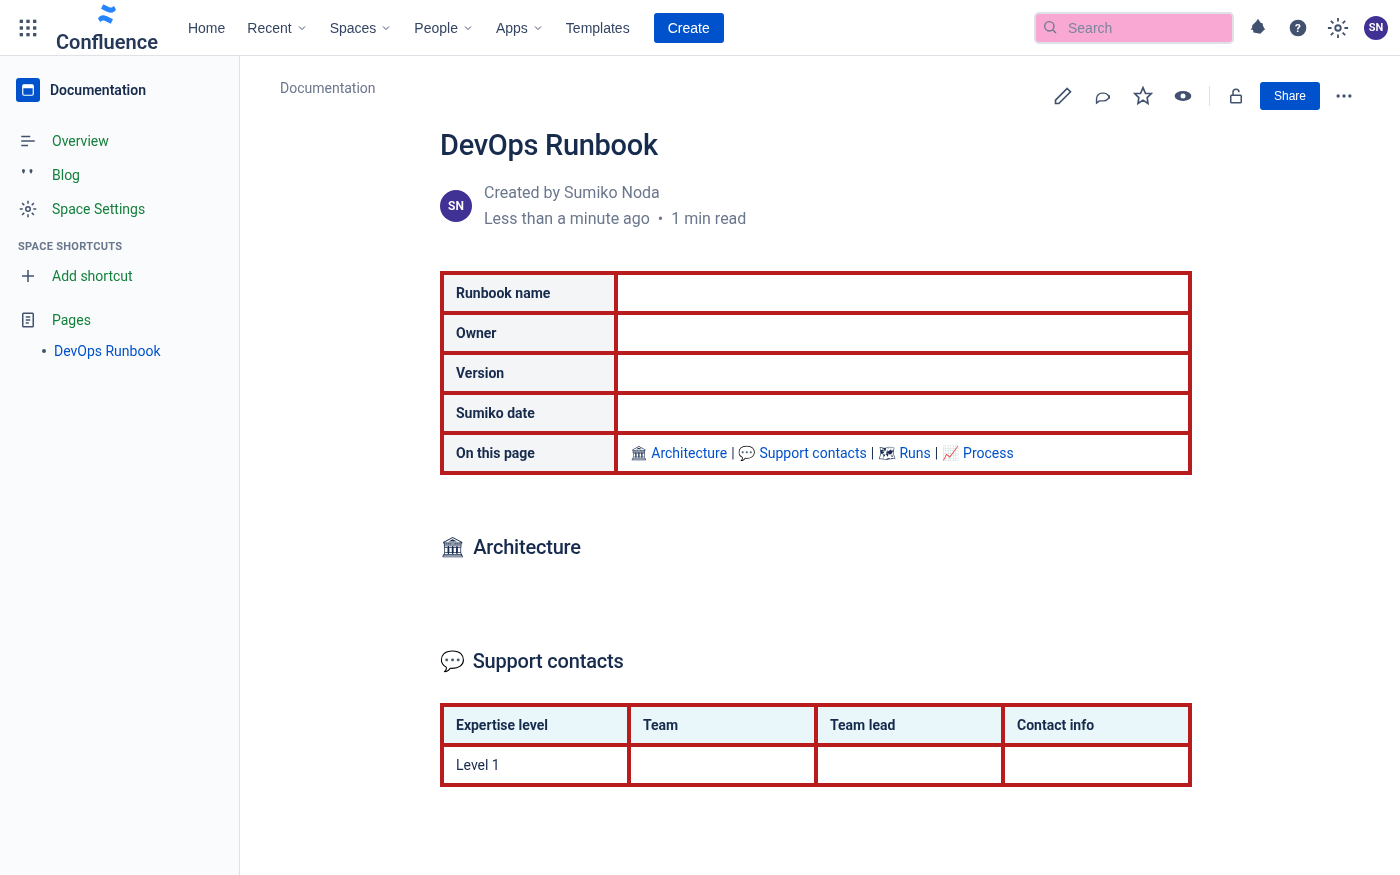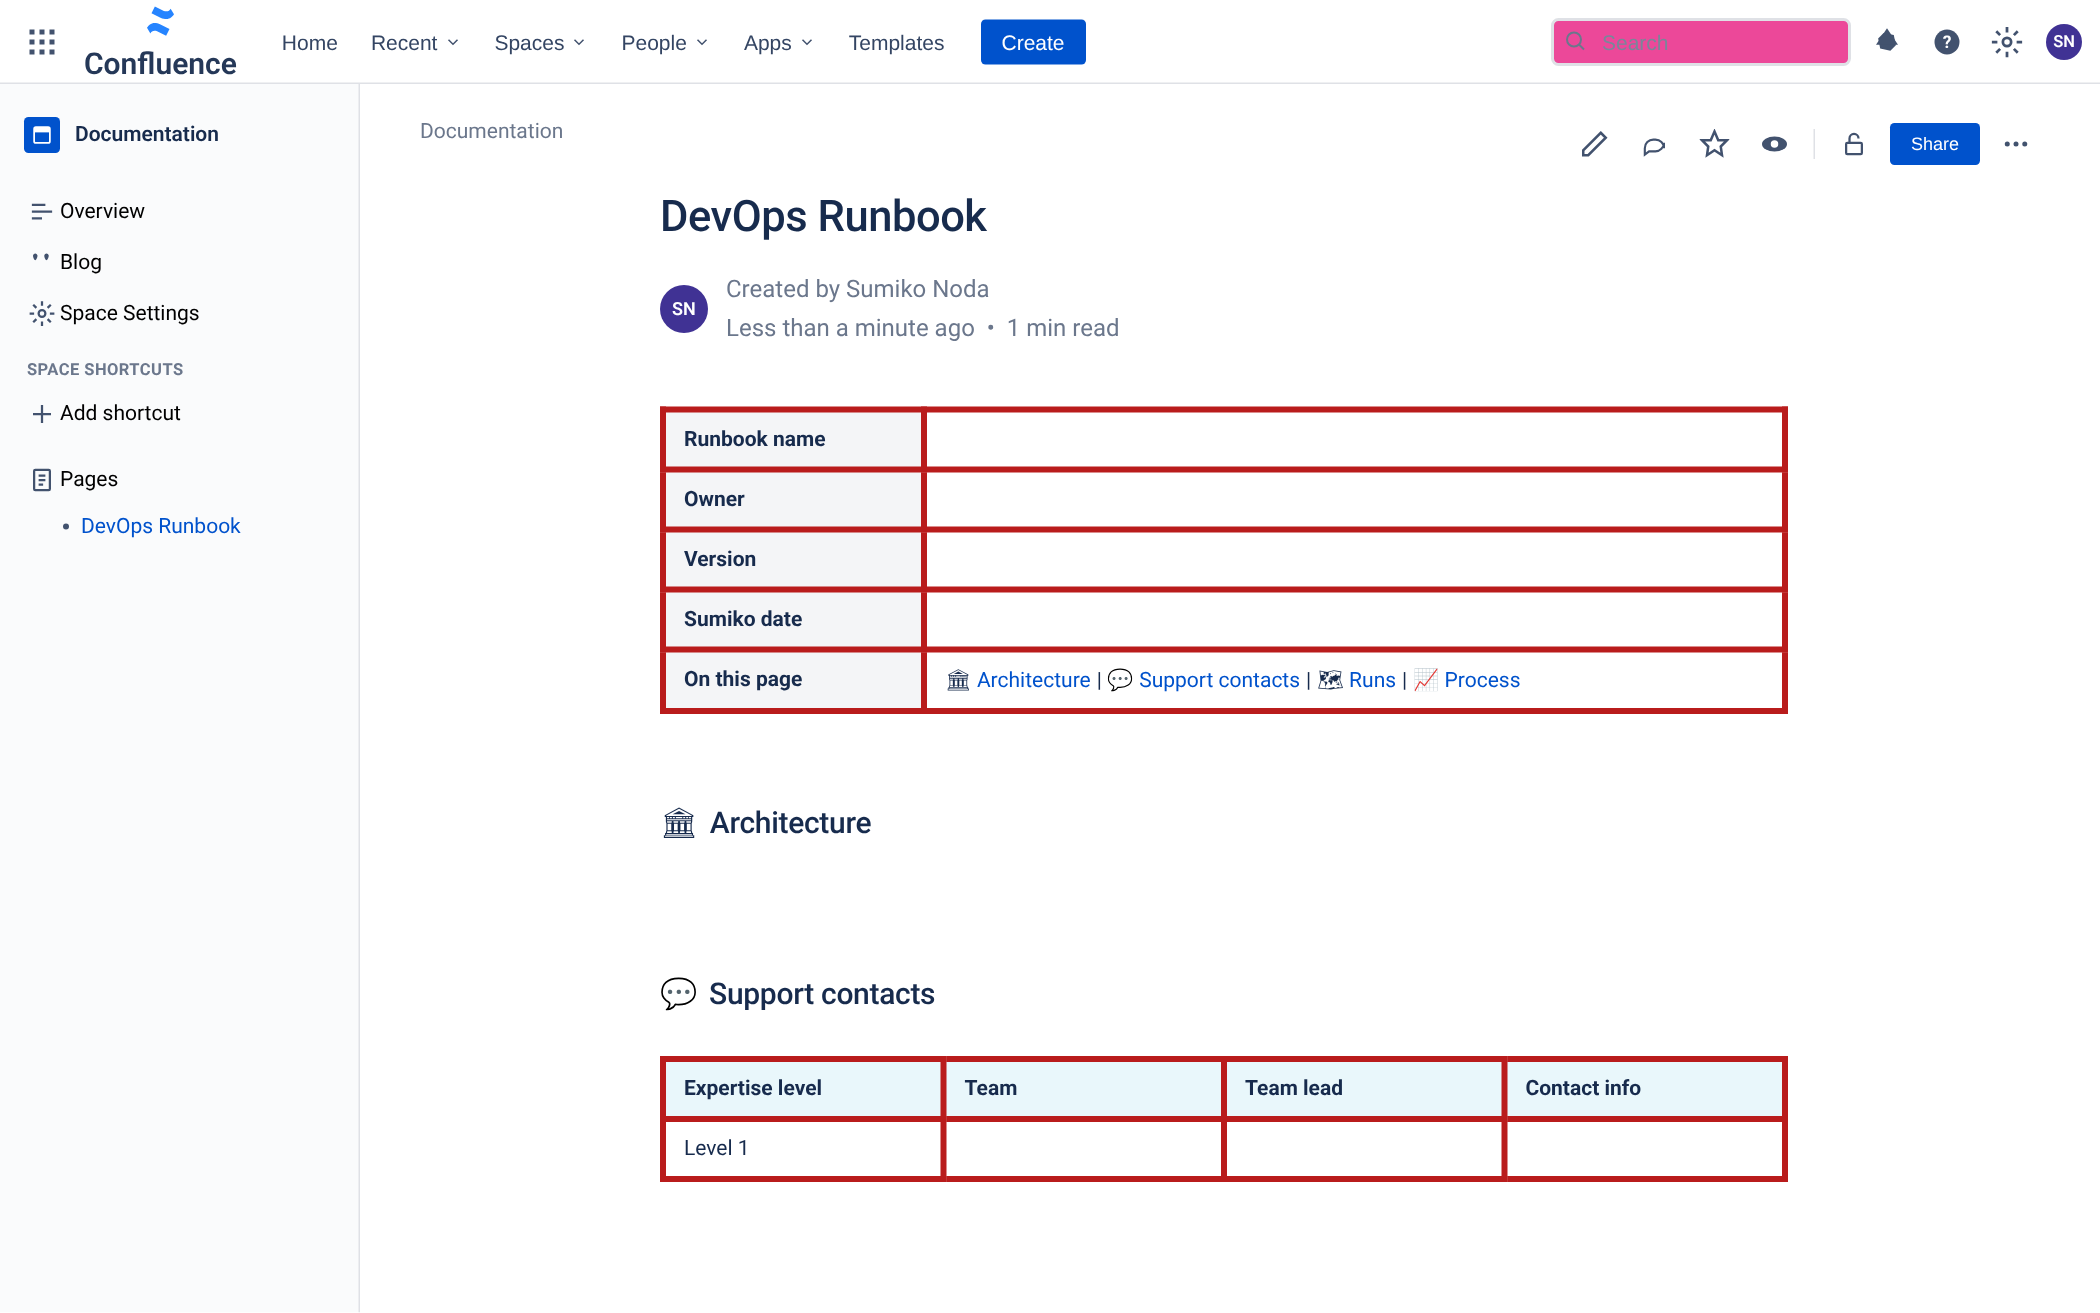--- a/index.html
+++ b/index.html
@@ -8,36 +8,36 @@
 
 .topnav { height: 56px; border-bottom: 1px solid #DFE1E6; display: flex; align-items: center; padding: 0 12px; gap: 4px; }
 .app-grid { width: 32px; height: 32px; display: flex; align-items: center; justify-content: center; cursor: pointer; border-radius: 3px; }
 .logo-block { display: flex; align-items: center; gap: 4px; padding: 0 8px; cursor: pointer; flex-direction: column; }
 .logo-text { font-size: 20px; font-weight: 600; color: #253858; }
 .nav-items { display: flex; align-items: center; gap: 2px; margin-left: 8px; }
 .nav-btn { padding: 6px 10px; border: none; background: transparent; font-size: 14px; color: #344563; cursor: pointer; border-radius: 3px; display: flex; align-items: center; gap: 3px; font-weight: 500; }
 .create-btn { margin-left: 12px; padding: 7px 14px; background: #0052CC; color: #fff; border: none; border-radius: 3px; font-size: 14px; font-weight: 500; cursor: pointer; }
 .spacer { flex: 1; }
 .search-wrap { position: relative; width: 200px; }
-.search-input { width: 100%; height: 32px; border: 2px solid #DFE1E6; border-radius: 5px; padding: 0 10px 0 32px; font-size: 14px; background: #ec4899; color: #172B4D; }
+.search-input { width: 100%; height: 32px; border: 2px solid #DFE1E6; border-radius: 5px; padding: 0 10px 0 32px; font-size: 14px; background: #f9a8d4; color: #172B4D; }
 .search-input::placeholder { color: #7A869A; }
 .search-icon-pos { position: absolute; left: 8px; top: 7px; color: #6B778C; }
 .icon-btn { width: 32px; height: 32px; display: flex; align-items: center; justify-content: center; cursor: pointer; border-radius: 50%; color: #344563; margin-left: 4px; }
 .avatar-sm { width: 24px; height: 24px; border-radius: 50%; background: #403294; color: #fff; display: flex; align-items: center; justify-content: center; font-size: 11px; font-weight: 600; margin-left: 6px; cursor: pointer; }
 
 
 .layout { display: flex; height: calc(875px - 56px); }
 .sidebar { width: 240px; border-right: 1px solid #DFE1E6; padding: 16px 8px; background: #FAFBFC; overflow-y: auto; }
 .main { flex: 1; overflow-y: auto; padding: 24px 40px 40px 40px; }
 
 
 .side-space { display: flex; align-items: center; gap: 10px; padding: 6px 8px; margin-bottom: 16px; cursor: pointer; border-radius: 3px; }
 .side-space-icon { width: 24px; height: 24px; border-radius: 3px; background: #0052CC; display: flex; align-items: center; justify-content: center; }
 .side-space-label { font-weight: 600; font-size: 14px; color: #172B4D; }
-.side-item { display: flex; align-items: center; gap: 2px; padding: 8px 10px; cursor: pointer; border-radius: 3px; color: #000000; font-size: 14px; }
+.side-item { display: flex; align-items: center; gap: 14px; padding: 8px 10px; cursor: pointer; border-radius: 3px; color: #15803d; font-size: 14px; }
 .side-icon-wrap { width: 20px; display: flex; justify-content: center; color: #42526E; }
 .side-heading { font-size: 11px; font-weight: 700; color: #6B778C; letter-spacing: 0.3px; padding: 14px 10px 6px; text-transform: uppercase; }
 .tree-item { display: flex; align-items: center; gap: 8px; padding: 6px 10px 6px 34px; cursor: pointer; font-size: 14px; }
 .tree-bullet { width: 4px; height: 4px; border-radius: 50%; background: #42526E; flex-shrink: 0; }
 .tree-label-active { color: #0052CC; }
 
 
 .page-header { display: flex; align-items: flex-start; justify-content: space-between; margin-bottom: 8px; }
 .breadcrumb { font-size: 14px; color: #6B778C; cursor: pointer; }
 .action-row { display: flex; align-items: center; gap: 8px; }

